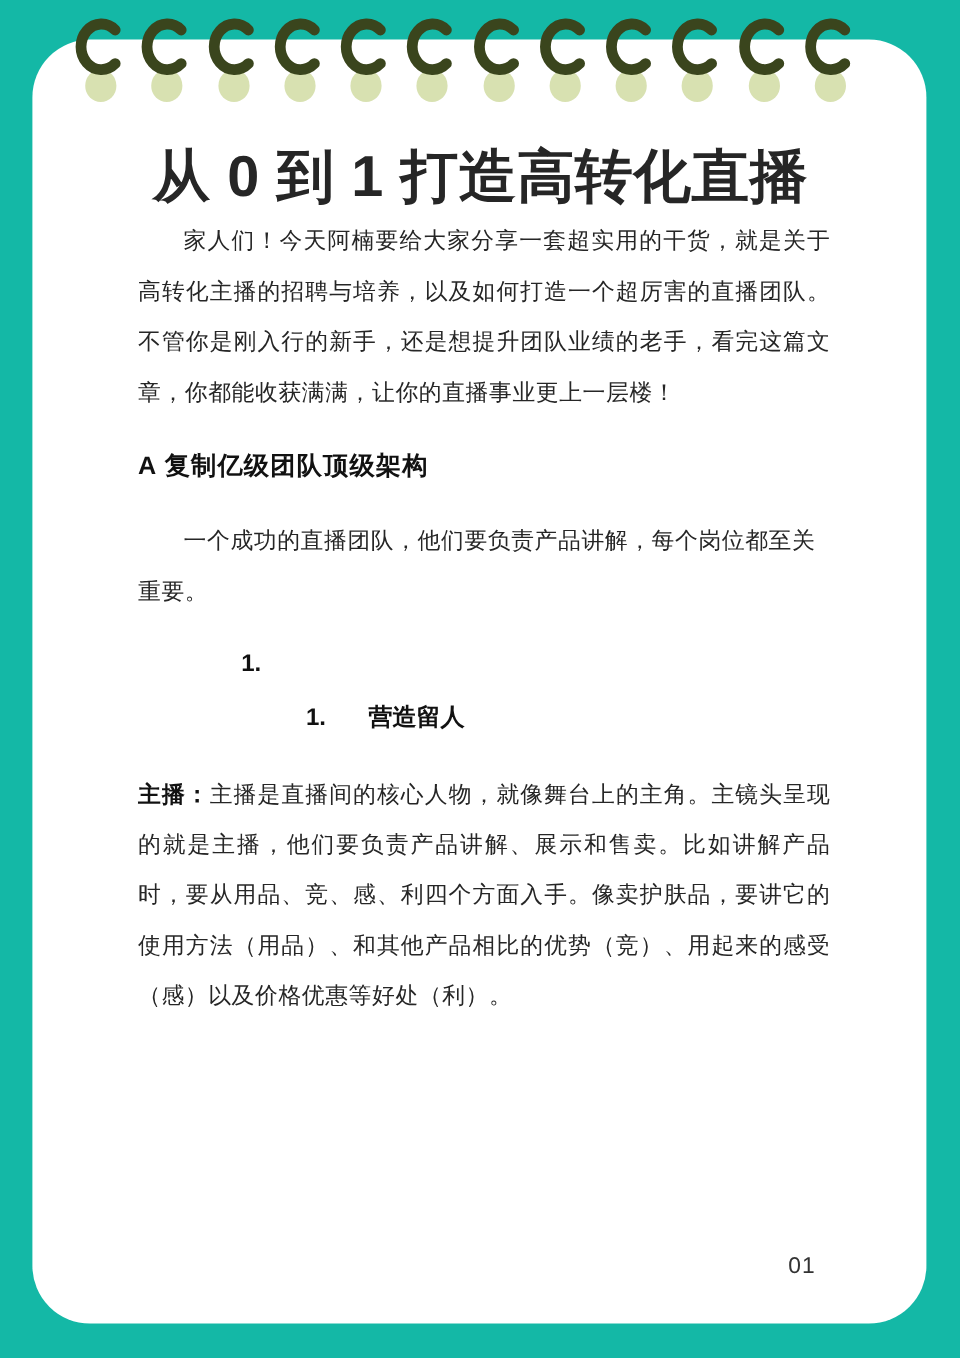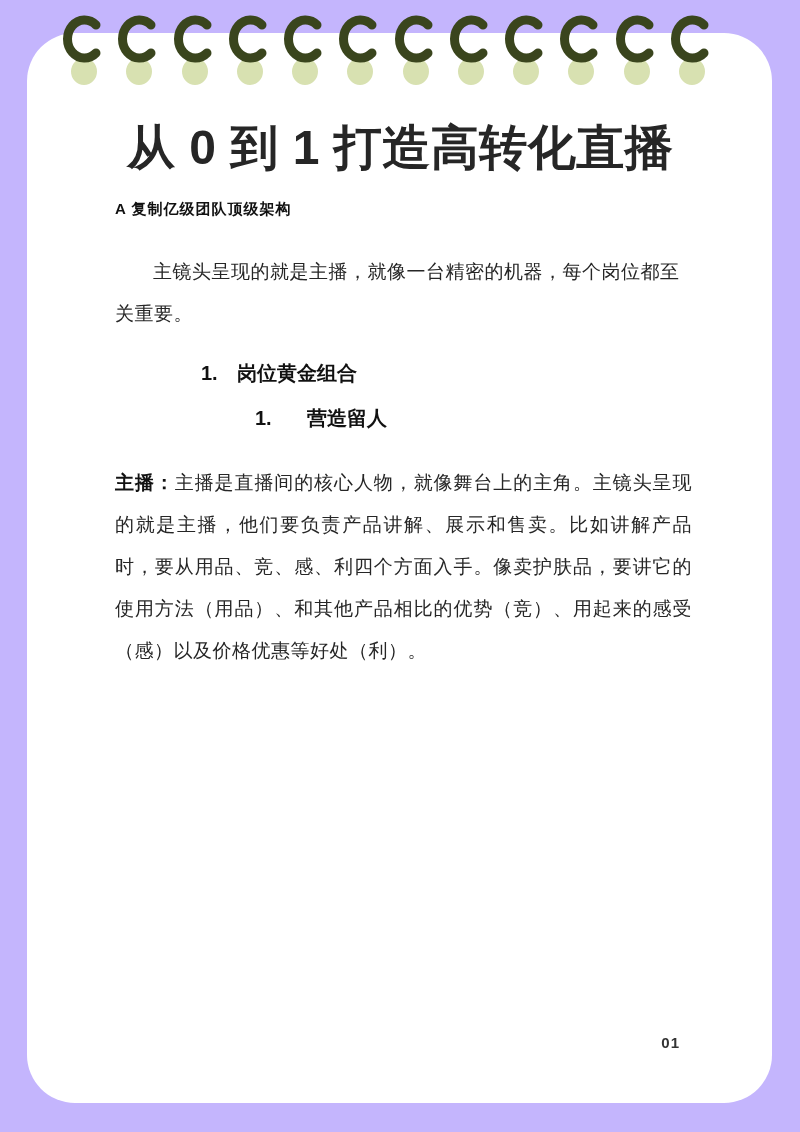--- a/index.html
+++ b/index.html
@@ -8,21 +8,21 @@
     width: 800px;
     height: 1132px;
     background: #c5d294;
     overflow: hidden;
     font-family: "Liberation Sans", "DejaVu Sans", sans-serif;
   }
   .canvas {
     position: relative;
     width: 800px;
     height: 1132px;
-    background: #c4b5fd;
+    background: #14b8a6;
   }
   .page {
     position: absolute;
     left: 27px;
     top: 33px;
     width: 745px;
     height: 1070px;
     background: #ffffff;
     border-radius: 48px;
     box-sizing: border-box;
@@ -63,21 +63,21 @@
     color: #262626;
     letter-spacing: 0.5px;
   }
   .intro {
     margin: 12px 0 0 0;
     text-indent: 2em;
     text-align: justify;
   }
   .section-heading {
     margin: 24px 0 0 0;
-    font-size: 15px;
+    font-size: 21px;
     font-weight: bold;
     color: #111111;
     letter-spacing: 1px;
     line-height: 32px;
   }
   .lead {
     margin: 26px 0 0 0;
     text-indent: 2em;
   }
   .list-row {
@@ -94,46 +94,45 @@
   .role {
     margin: 28px 0 0 0;
     text-align: justify;
     font-family: Liberation Serif, serif;
   }
   .role + .role { margin-top: 22px; }
   .role strong { color: #111111; }
   .page-number {
     position: absolute;
     right: 92px;
-    bottom: 52px;
-    font-size: 15px;
+    bottom: 36px;
+    font-size: 19px;
     color: #333333;
     letter-spacing: 1px;
-    font-weight: bold;
   }
 </style>
 </head>
 <body>
 
 <div class="canvas">
 
   <div class="page">
 
     <div class="title body-text" style="font-size:48px;">
       <div>从 0 到 1 打造高转化直播</div>
     </div>
 
+    <p class="intro body-text">家人们！今天阿楠要给大家分享一套超实用的干货，就是关于高转化主播的招聘与培养，以及如何打造一个超厉害的直播团队。不管你是刚入行的新手，还是想提升团队业绩的老手，看完这篇文章，你都能收获满满，让你的直播事业更上一层楼！</p>
 
     <h2 class="section-heading">A 复制亿级团队顶级架构</h2>
 
-    <p class="lead body-text">主镜头呈现的就是主播，就像一台精密的机器，每个岗位都至关重要。</p>
+    <p class="lead body-text">一个成功的直播团队，他们要负责产品讲解，每个岗位都至关重要。</p>
 
     <div class="list-row level-1">
       <span class="num">1.</span>
-      <span>岗位黄金组合</span>
     </div>
 
     <div class="list-row level-2">
       <span class="num">1.</span>
       <span>营造留人</span>
     </div>
 
     <p class="role body-text"><strong><span>主播</span><span>：</span></strong><span>主播是直播间的核心人物，就像舞台上的主角。主镜头呈现的就是主播，他们要负责产品讲解、展示和售卖。比如讲解产品时，要从用品、竞、感、利四个方面入手。像卖护肤品，要讲它的使用方法（用品）、和其他产品相比的优势（竞）、用起来的感受（感）以及价格优惠等好处（利）。</span></p>
 
 

